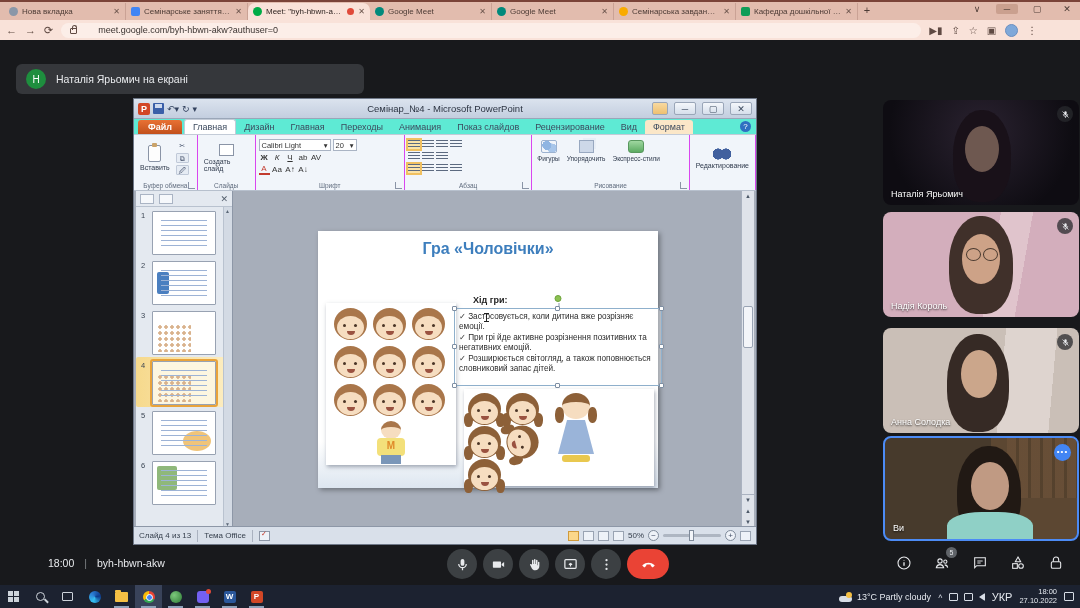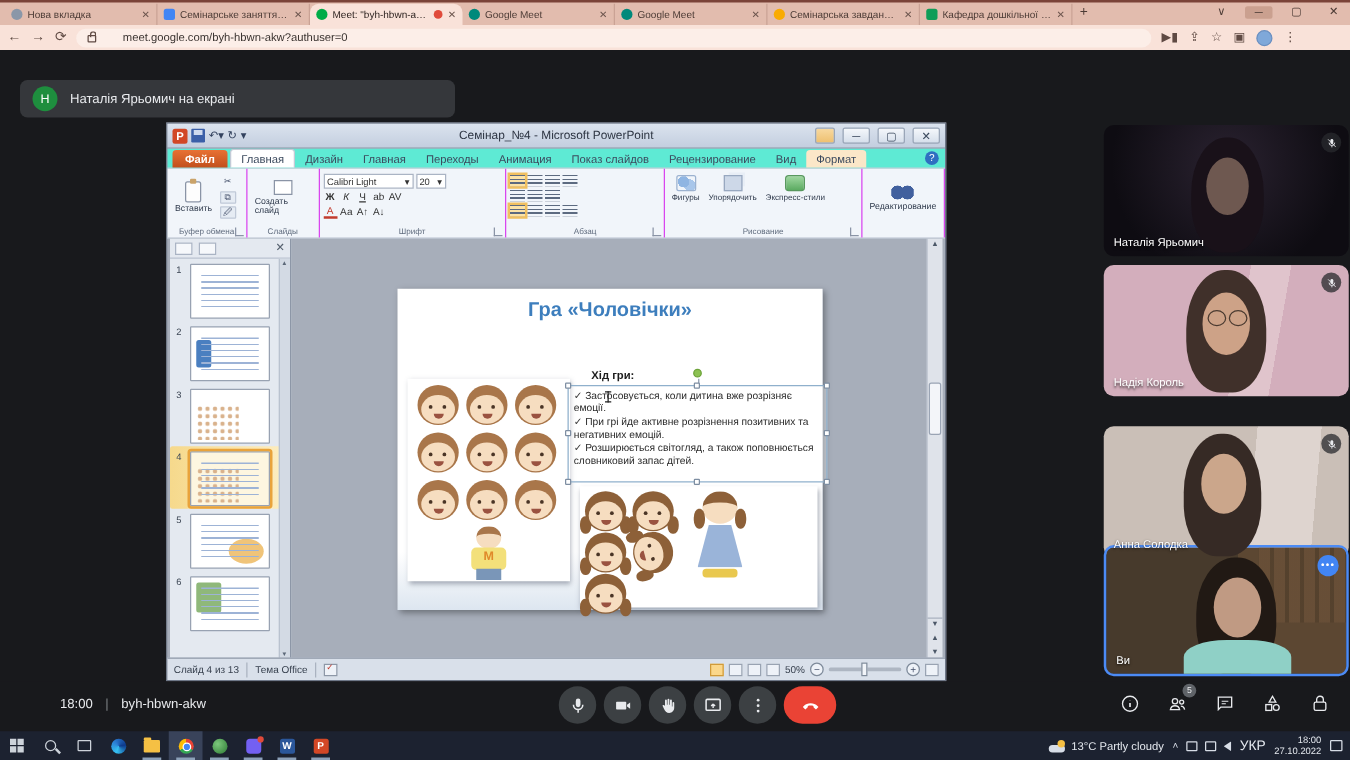--- a/index.html
+++ b/index.html
@@ -174,21 +174,21 @@
   .face { position:absolute; border-radius:50%; }
   #tile-1 { top:60px; background:radial-gradient(circle at 50% 30%,#2a2230,#0e0c12 75%); }
   #tile-1 .hair { left:70px; top:10px; width:58px; height:92px; background:#191119; }
   #tile-1 .face { left:82px; top:26px; width:34px; height:46px; background:#6e5850; }
   #tile-2 { top:172px; background:linear-gradient(100deg,#d3aebc 0 55%,#e0c4cc 55% 70%,#d3aebc 70%); }
   #tile-2 .hair { left:66px; top:4px; width:64px; height:98px; background:#40302a; }
   #tile-2 .face { left:79px; top:22px; width:38px; height:50px; background:#cda287; }
   .glasses { position:absolute; left:81px; top:36px; z-index:2; width:36px; height:12px; }
   .glasses::before,.glasses::after { content:""; position:absolute; top:0; width:13px; height:11px; border:1.5px solid #4a3a30; border-radius:50%; }
   .glasses::before{ left:2px; } .glasses::after{ right:2px; }
-  #tile-3 { top:301px; background:linear-gradient(95deg,#cabfb7 0 60%,#ded4cf 60% 85%,#cabfb7 85%); }
+  #tile-3 { top:288px; background:linear-gradient(95deg,#cabfb7 0 60%,#ded4cf 60% 85%,#cabfb7 85%); }
   #tile-3 .hair { left:64px; top:6px; width:62px; height:98px; background:#362a25; }
   #tile-3 .face { left:78px; top:22px; width:36px; height:48px; background:#cba68b; }
   #tile-4 { top:396px; background:linear-gradient(90deg,#473a2c 0 55%,#5c4732 55%); border:2px solid #4c8bf5; }
   #tile-4 .books { position:absolute; right:0; top:0; width:70px; height:60px; background:repeating-linear-gradient(90deg,#6a5038 0 9px,#53402c 9px 12px); opacity:.8; }
   #tile-4 .hair { left:72px; top:8px; width:64px; height:94px; background:#211914; }
   #tile-4 .face { left:86px; top:24px; width:38px; height:48px; background:#c09a83; }
   #tile-4 .shirt { position:absolute; left:62px; top:74px; width:86px; height:34px; border-radius:40% 40% 0 0; background:#8fd0c6; z-index:2; }
 
   
   #meet-bottom { position:absolute; top:505px; left:0; width:1080px; height:40px; background:#18191c; }

